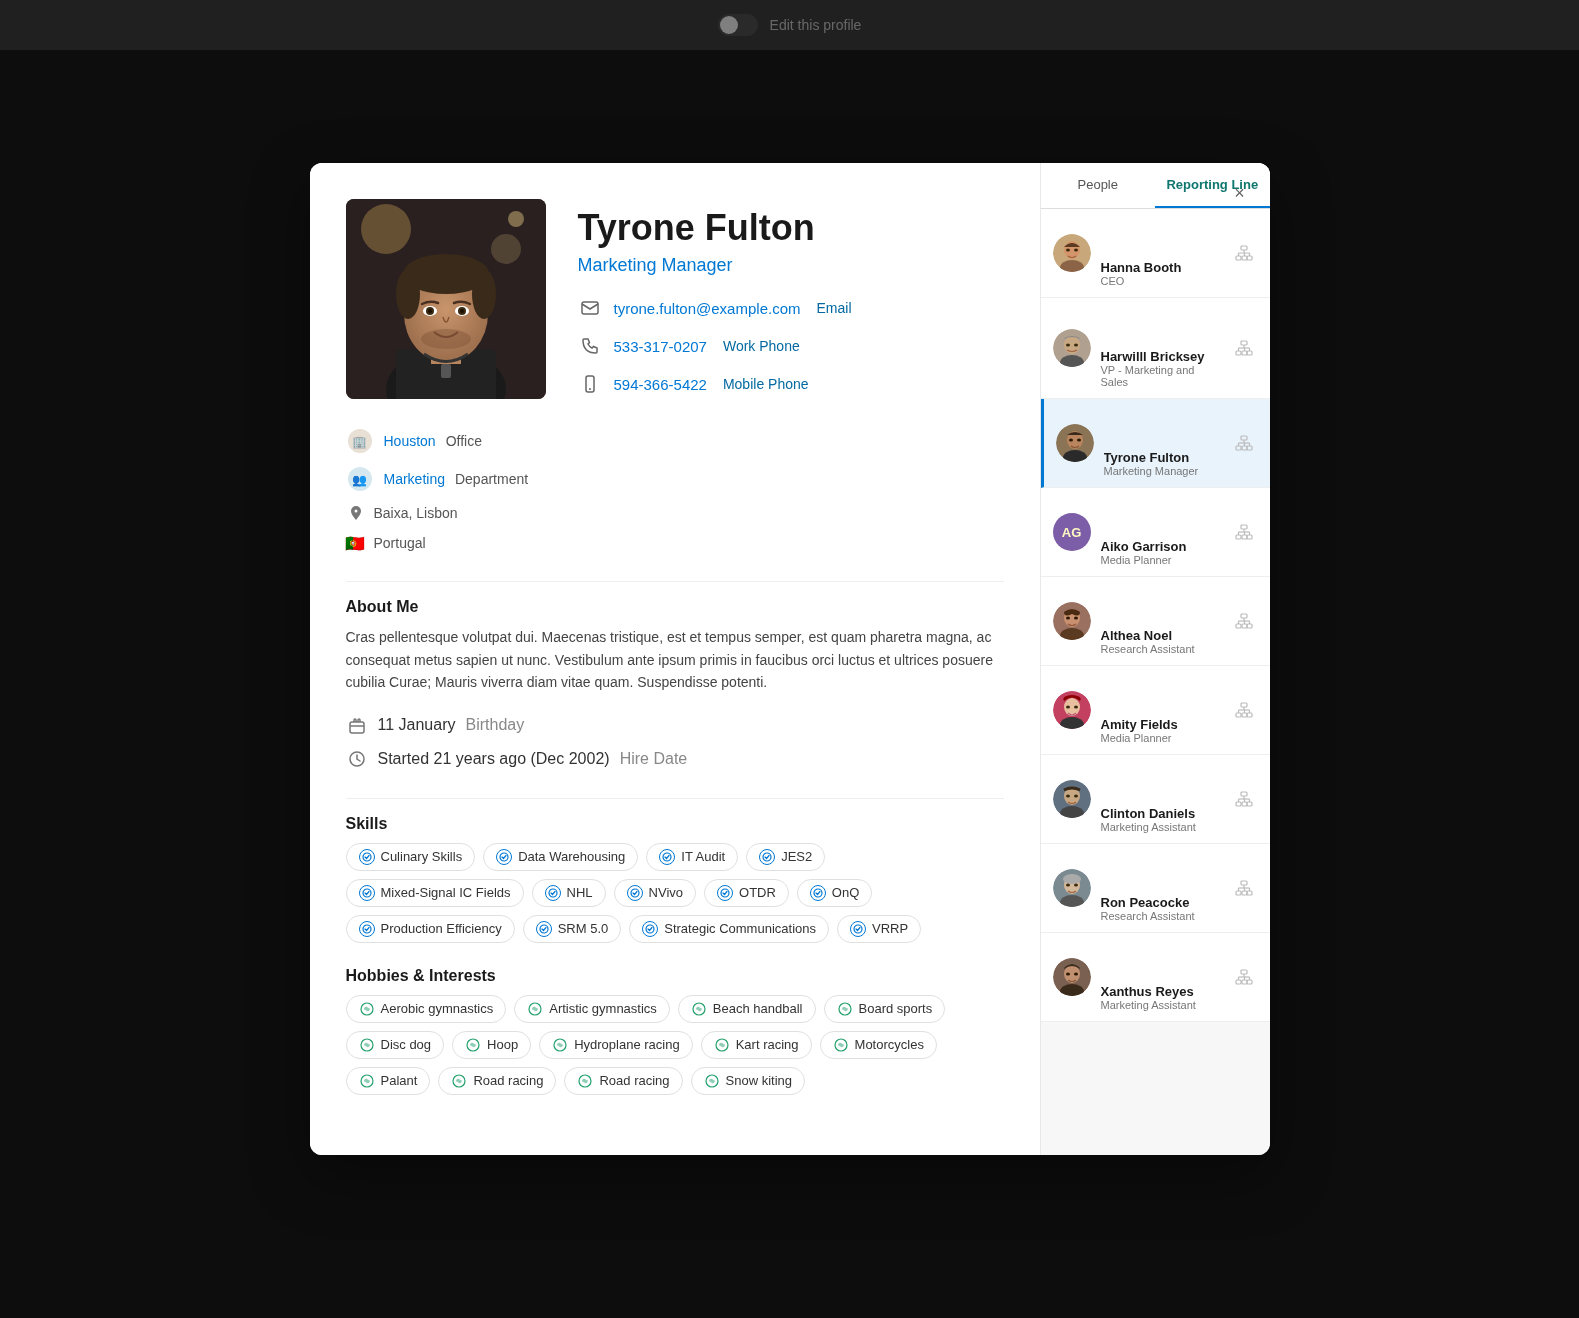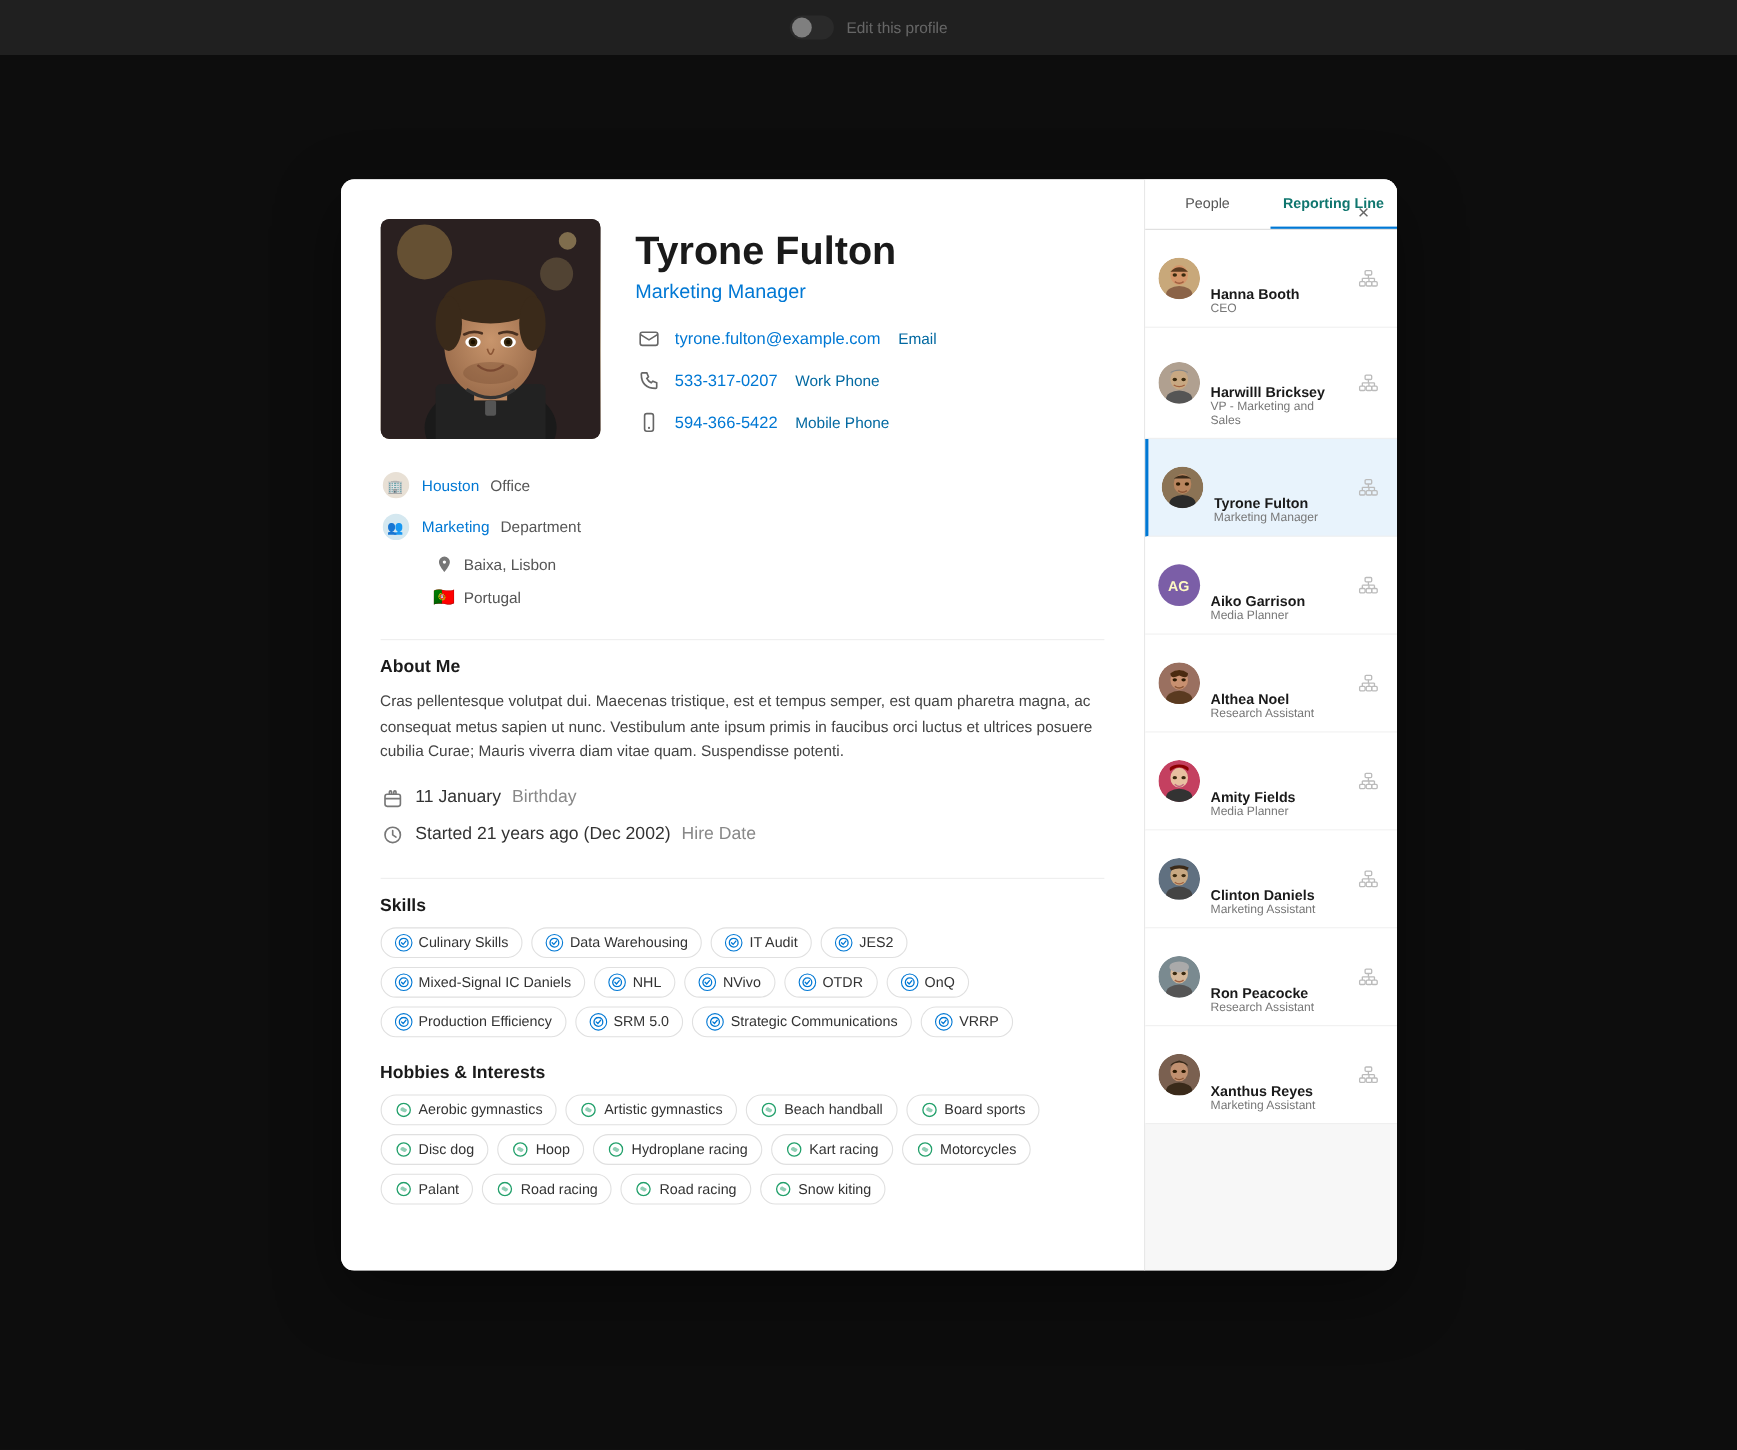--- a/index.html
+++ b/index.html
@@ -192,21 +192,20 @@
       color: #555;
     }
 
     
     .location-item {
       display: flex;
       align-items: center;
       gap: 8px;
       font-size: 14px;
       color: #555;
-      margin-left: 48px;
     }
 
     .location-icon {
       width: 20px;
       height: 20px;
       display: flex;
       align-items: center;
       justify-content: center;
       color: #777;
     }
@@ -677,21 +676,21 @@
     </span>
     <span>JES2</span>
   </div>
             <div class="tag">
     <span class="tag-icon">
       <svg width="10" height="10" viewBox="0 0 10 10">
         <circle cx="5" cy="5" r="4" stroke="#0078d4" stroke-width="1.2" fill="none"></circle>
         <path d="M3 5l1.5 1.5L7 3.5" stroke="#0078d4" stroke-width="1.2" fill="none" stroke-linecap="round"></path>
       </svg>
     </span>
-    <span>Mixed-Signal IC Daniels</span>
+    <span>Mixed-Signal IC Fields</span>
   </div>
             <div class="tag">
     <span class="tag-icon">
       <svg width="10" height="10" viewBox="0 0 10 10">
         <circle cx="5" cy="5" r="4" stroke="#0078d4" stroke-width="1.2" fill="none"></circle>
         <path d="M3 5l1.5 1.5L7 3.5" stroke="#0078d4" stroke-width="1.2" fill="none" stroke-linecap="round"></path>
       </svg>
     </span>
     <span>NHL</span>
   </div>

